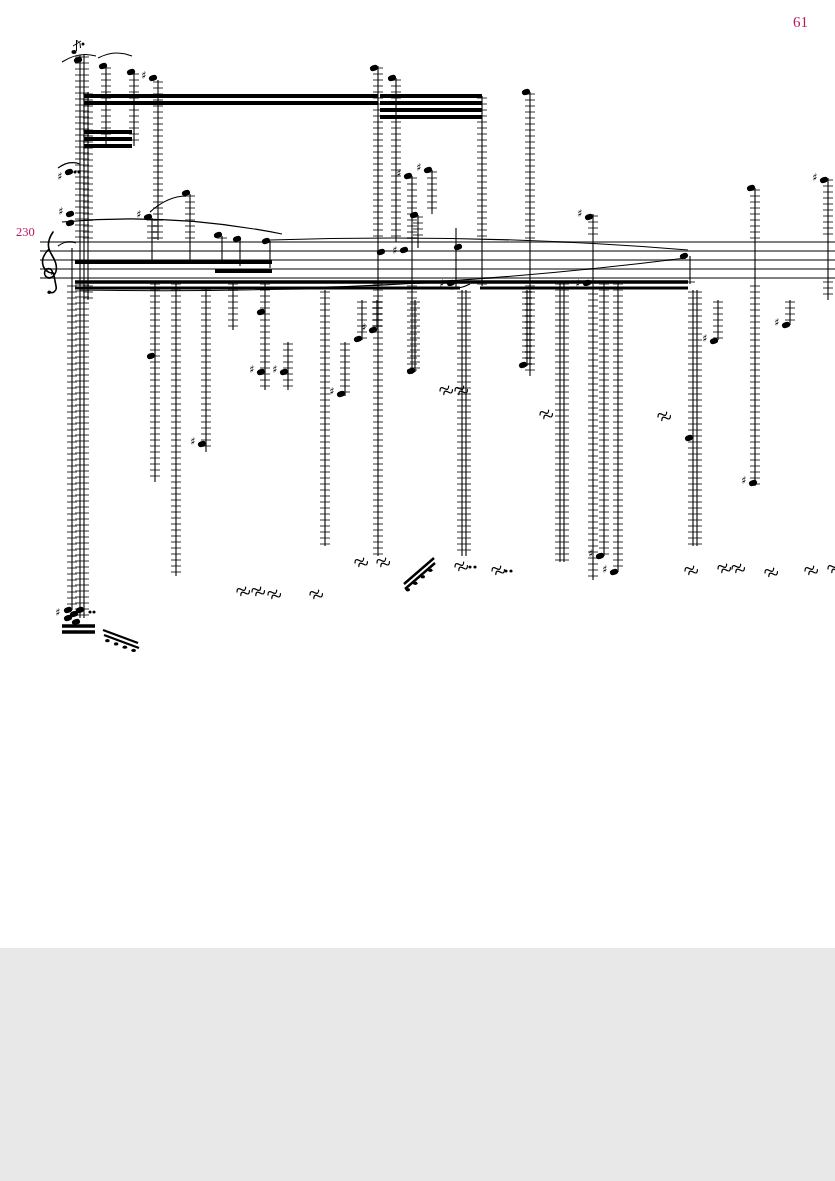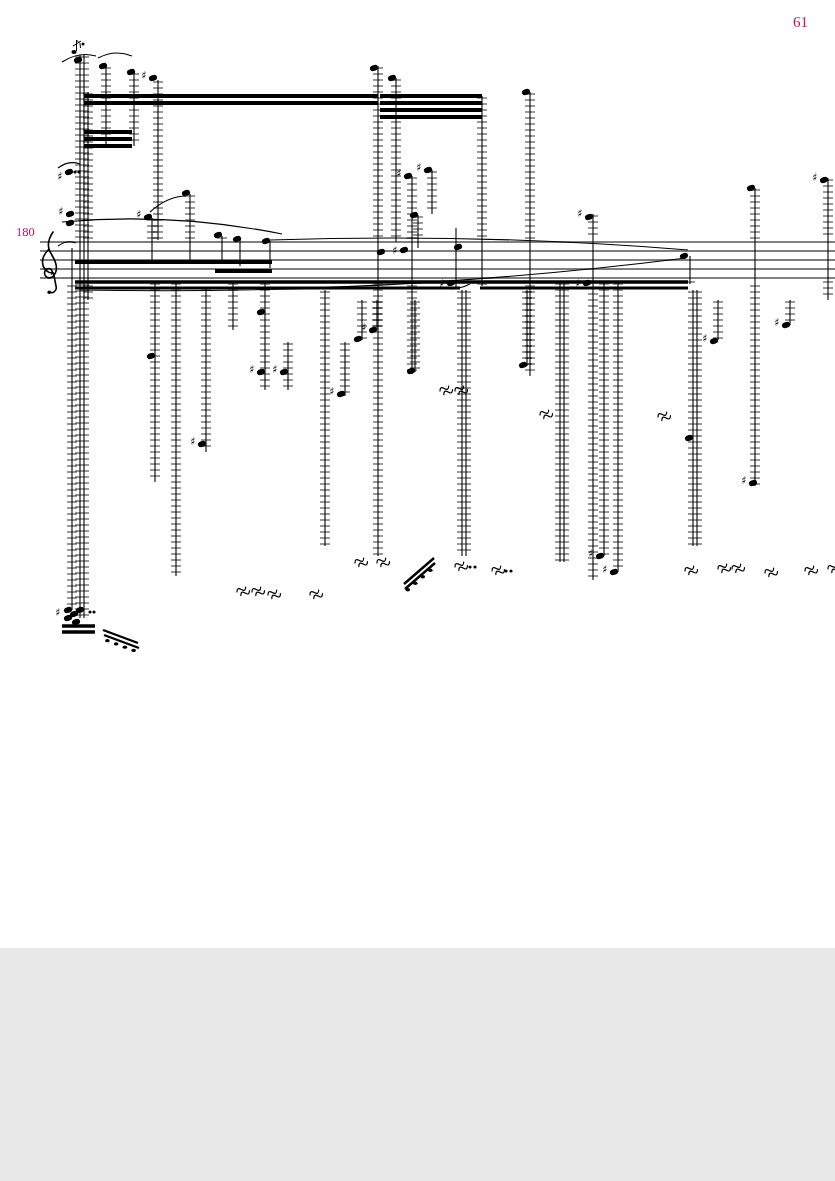--- a/index.html
+++ b/index.html
@@ -21,21 +21,21 @@
     position:absolute;top:226px;left:16px;
     font-size:12.5px;line-height:1;
   }
   svg.score{position:absolute;left:0;top:0;}
 </style>
 </head>
 <body>
 
 <div class="page">
   <div class="page-number">61</div>
-  <div class="measure-number">180</div>
+  <div class="measure-number">230</div>
   <svg class="score" width="835" height="1181" viewBox="0 0 835 1181" xmlns="http://www.w3.org/2000/svg">
       <g>
         <line x1="40" y1="242" x2="835" y2="242" stroke="#000000" stroke-width="1"></line>
         <line x1="40" y1="251" x2="835" y2="251" stroke="#000000" stroke-width="1"></line>
         <line x1="40" y1="260" x2="835" y2="260" stroke="#000000" stroke-width="1"></line>
         <line x1="40" y1="269" x2="835" y2="269" stroke="#000000" stroke-width="1"></line>
         <line x1="40" y1="278" x2="835" y2="278" stroke="#000000" stroke-width="1"></line>
       </g>
       <g>
         <line x1="456" y1="228" x2="456" y2="287" stroke="#000000" stroke-width="1.1"></line>

